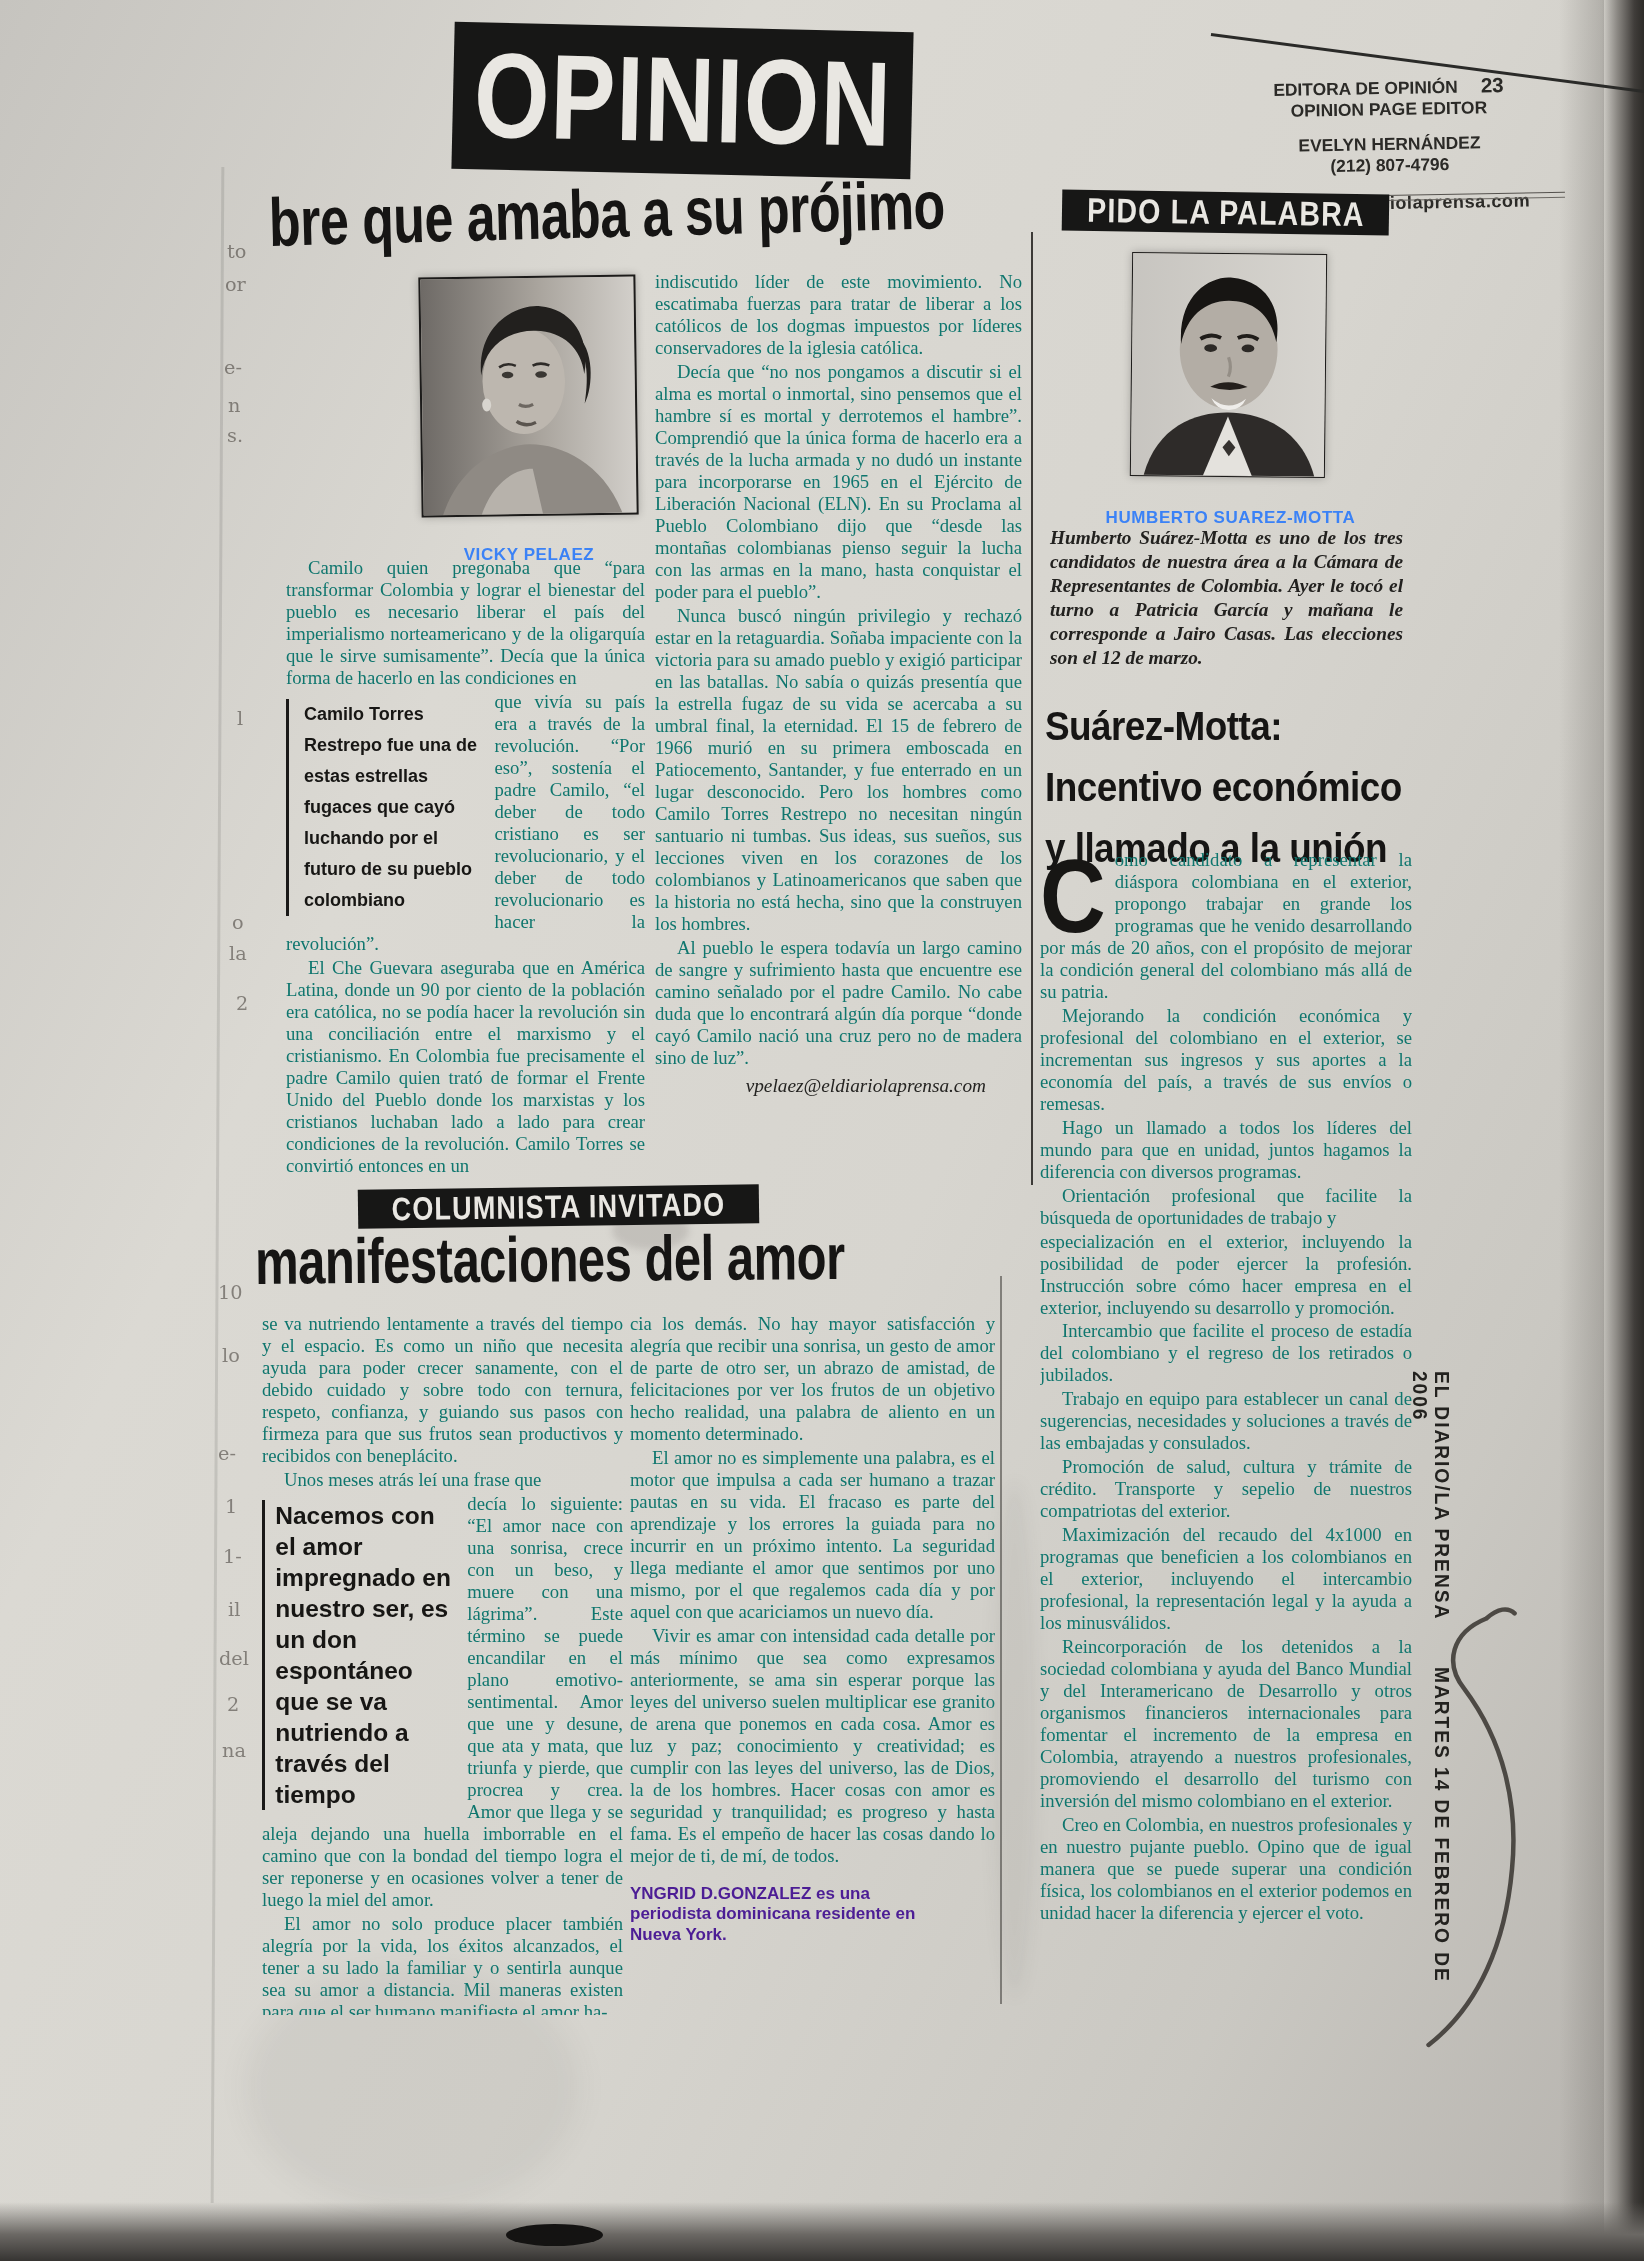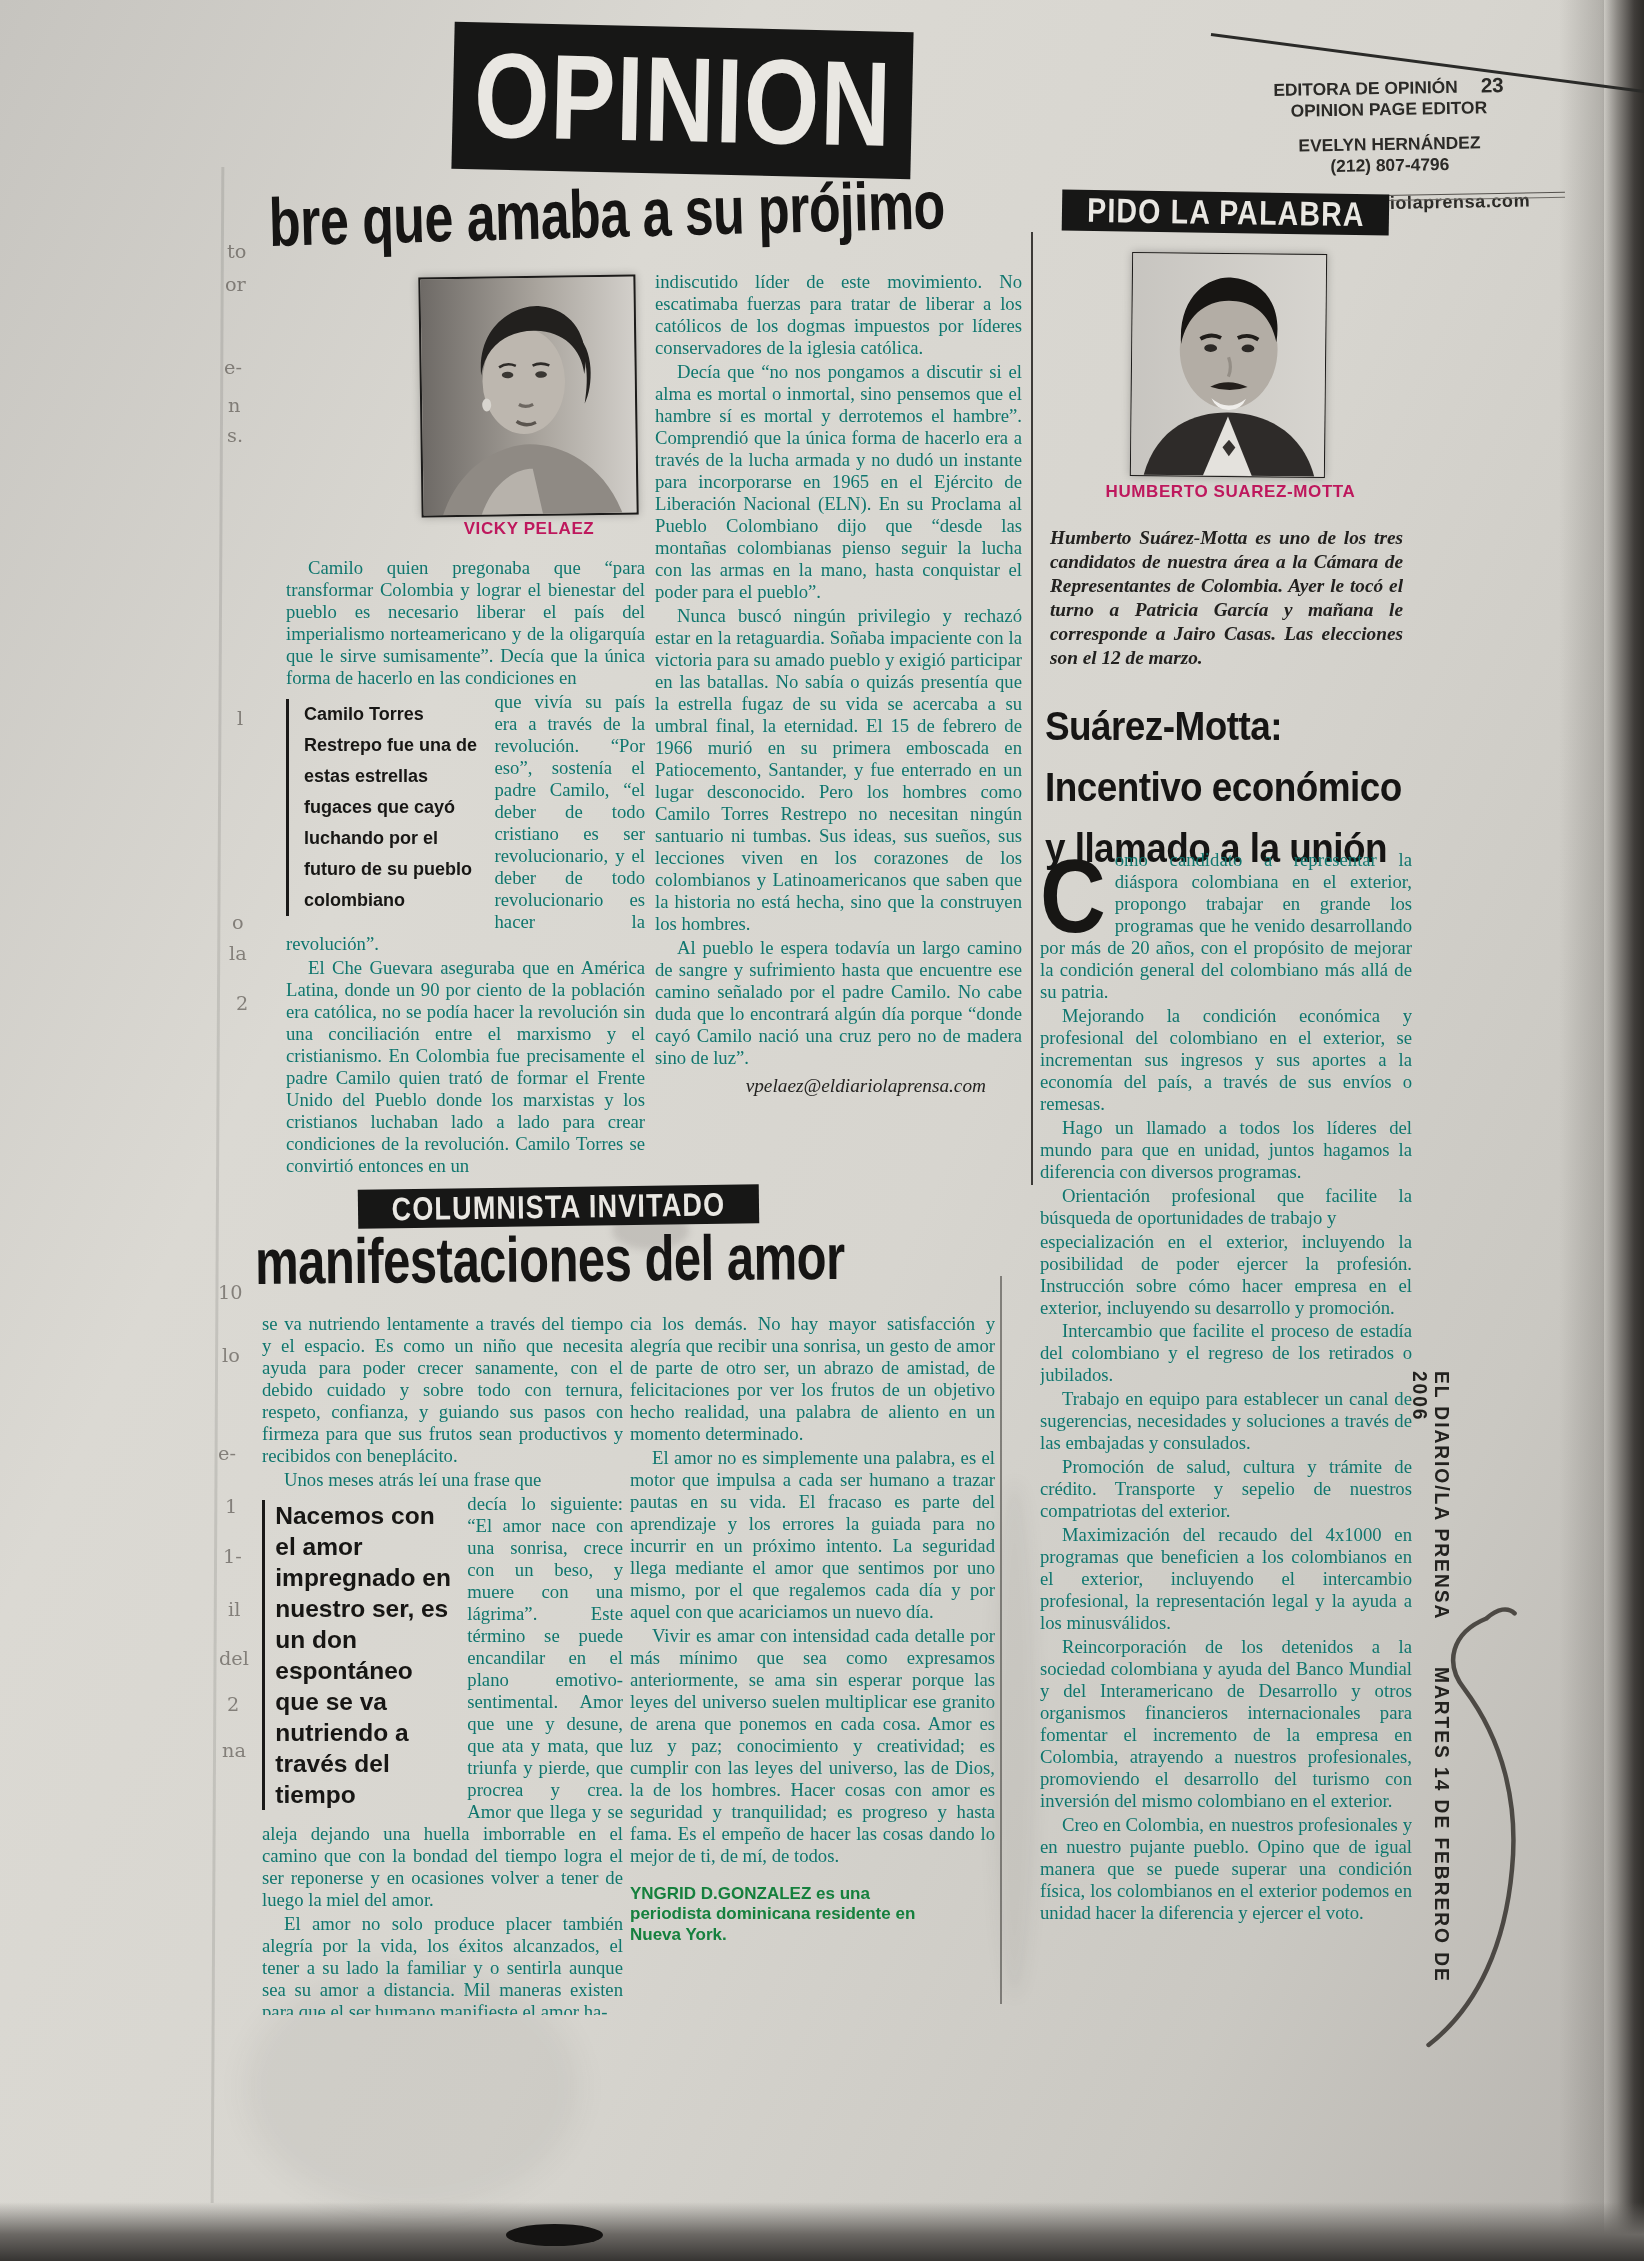--- a/index.html
+++ b/index.html
@@ -34,21 +34,21 @@
   .mast-info .pageno{font-size:20.6px;}
   .mast-row{font-size:17.4px;line-height:21px;}
   .mast-email{font-size:18px;margin-top:17px;letter-spacing:0.6px;}
   .mast-gap{height:14px;}
   .double-rule{left:1195px;top:195px;width:370px;height:3.9px;border-top:1.9px solid #55524e;border-bottom:1.3px solid #6b6863;transform:rotate(-1deg);}
   
   .headline1{left:269px;top:184px;width:767px;transform:rotate(-1.5deg);}
   .headline1 span{font-size:59px;transform:scale(.88,1.15);transform-origin:left bottom;letter-spacing:-0.6px;}
   .photo-frame{border:2.6px solid #1c1b1a;background:#b9b5ae;box-shadow:0 0 9px rgba(0,0,0,.25);}
   .photo1{left:420px;top:276px;width:213px;height:236px;transform:rotate(-.8deg);}
-  .caption{font-family:"Liberation Sans",sans-serif;font-weight:bold;font-size:17px;color:#be185d;text-align:center;letter-spacing:0.6px;}
+  .caption{font-family:"Liberation Sans",sans-serif;font-weight:bold;font-size:17px;color:#3b82f6;text-align:center;letter-spacing:0.6px;margin-top:26px;}
   .caption1{left:420px;top:519px;width:218px;}
   .col{overflow:hidden;}
   .col1{left:286px;top:557px;width:359px;height:636px;}
   .pq1{float:left;width:175px;border-left:3.9px solid #1a1918;padding-left:15px;margin:7.7px 15.5px 5.2px 0;
        font-size:18px;line-height:31px;}
   .col2{left:655px;top:271px;width:367px;height:902px;}
   .signoff{font-style:italic;font-size:19.3px;text-align:right;padding-right:36px;margin-top:6.4px;color:#242321;}
   .vrule1{left:1031px;top:232px;width:1.9px;height:953px;background:#3c3a37;}
   .vrule2{left:1000px;top:1276px;width:1.9px;height:728px;background:rgba(60,58,54,.55);}
   
@@ -66,21 +66,21 @@
        font-size:22px;line-height:28px;}
   
   .col-banner{left:358px;top:1187px;width:401px;height:39px;transform:rotate(-.8deg);}
   .col-banner span{font-size:30px;transform:scale(.9,1.08);letter-spacing:1.3px;}
   .headline2{left:255px;top:1229px;width:812px;transform:rotate(-.5deg);}
   .headline2 span{font-size:57px;transform:scale(.86,1.12);transform-origin:left bottom;letter-spacing:-0.6px;}
   .gcol1{left:262px;top:1313px;width:361px;height:702px;}
   .pq2{float:left;width:178px;border-left:3.9px solid #1a1918;padding-left:10.3px;margin:7.7px 14px 5.2px 0;
        font-size:24.5px;line-height:31px;}
   .gcol2{left:630px;top:1313px;width:365px;height:734px;}
-  .byline{font-family:"Liberation Sans",sans-serif;font-weight:bold;font-size:17px;line-height:20.6px;margin-top:17px;width:322px;color:#15803d;}
+  .byline{font-family:"Liberation Sans",sans-serif;font-weight:bold;font-size:17px;line-height:20.6px;margin-top:17px;width:322px;color:#4c1d95;}
   
   .edge-vert{left:1408px;top:1371px;height:644px;writing-mode:vertical-rl;text-orientation:mixed;
              font-family:"Liberation Sans",sans-serif;font-weight:bold;font-size:19.3px;letter-spacing:1.9px;color:#23221f;}
   .edge-vert .date{padding-top:39px;}
   .pen-mark{left:1372px;top:1591px;}
 </style>
 </head>
 <body>
 
 <div class="abs right-band2"></div>

